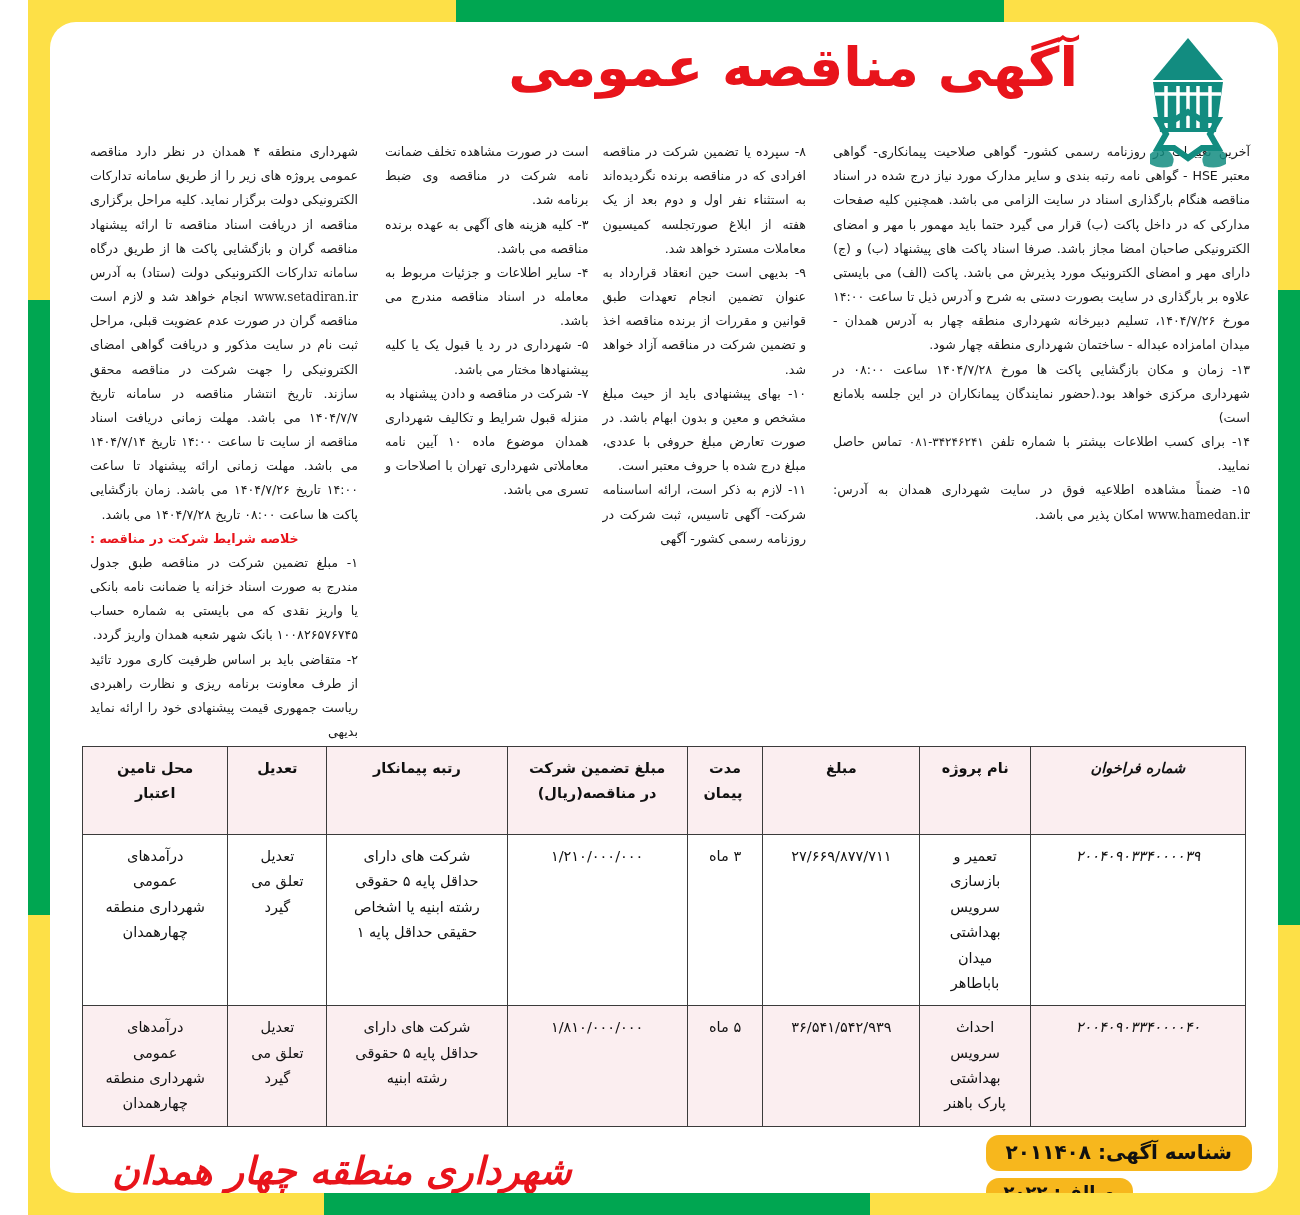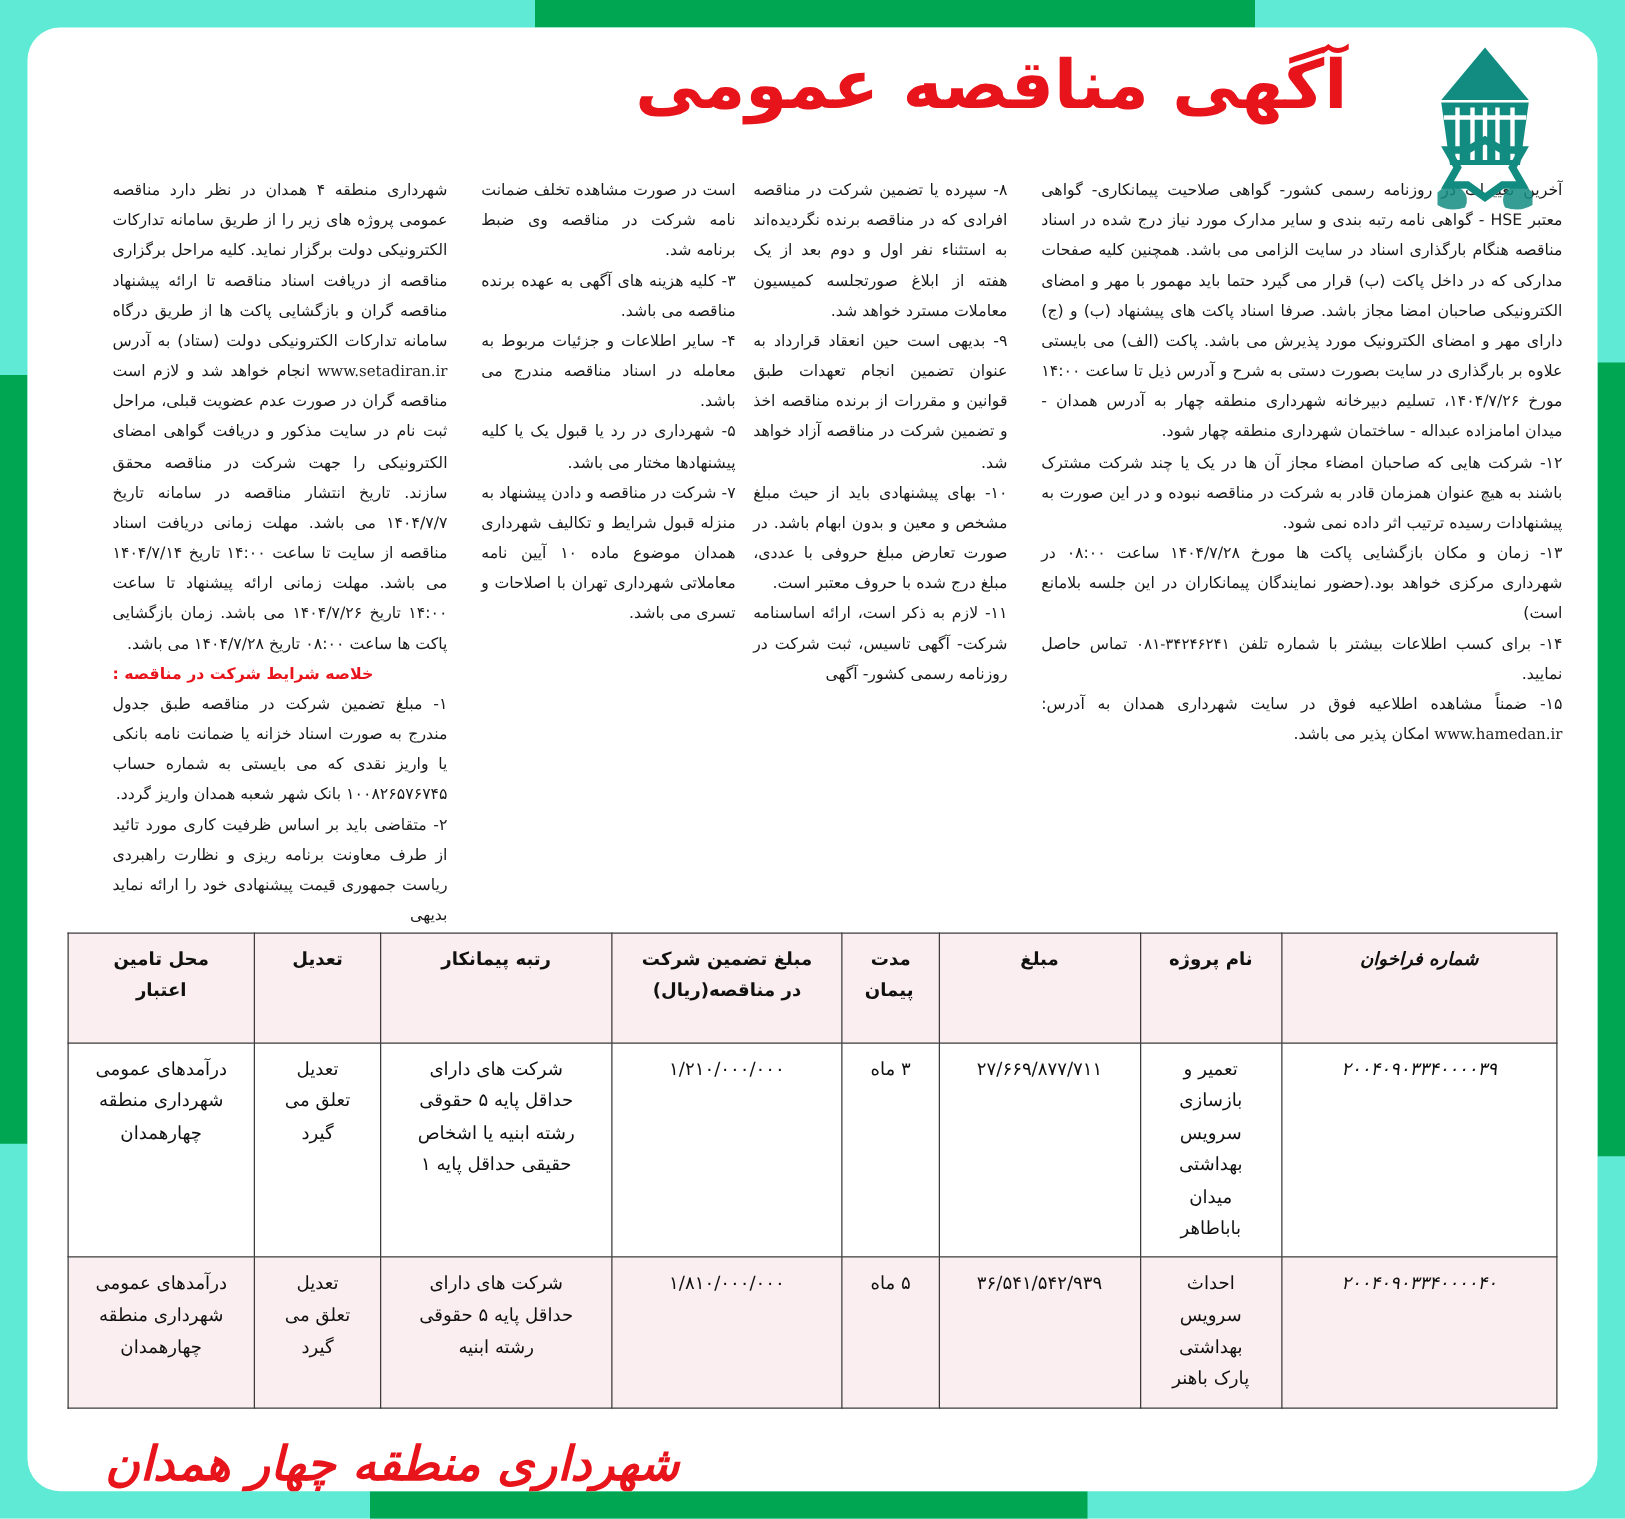--- a/index.html
+++ b/index.html
@@ -12,21 +12,22 @@
     font-family: "DejaVu Sans", "Liberation Sans", sans-serif;
     direction: rtl;
     position: relative;
     overflow: hidden;
   }
 
   
   #page-frame {
     position: absolute;
     inset: 0;
-    background: #5eead4;
+    background: #fde047;
+    margin-left: 28px;
   }
   .frame-green {
     position: absolute;
     background: #00a651;
   }
   
   .frame-green.top  { left: 428px; right: 296px; top: 0; height: 22px; }
   .frame-green.bottom { left: 296px; right: 430px; bottom: 0; height: 22px; }
   .frame-green.left { left: 0; top: 300px; bottom: 300px; width: 22px; }
   .frame-green.right { right: 0; top: 290px; bottom: 290px; width: 22px; }
@@ -199,21 +200,20 @@
           <path d="M98,126 q-10,-10 -20,-2 q-6,6 -2,14 q12,4 22,-2 Z" fill="#128c80" opacity="0.85"></path>
         </svg>
       </div>
       <div id="main-title">آگهی مناقصه عمومی</div>
     </div>
 
     <div id="columns">
 
       <div class="col left-col">
         <p>آخرین تغییرات در روزنامه رسمی کشور- گواهی صلاحیت پیمانکاری- گواهی معتبر HSE - گواهی نامه رتبه بندی و سایر مدارک مورد نیاز درج شده در اسناد مناقصه هنگام بارگذاری اسناد در سایت الزامی می باشد. همچنین کلیه صفحات مدارکی که در داخل پاکت (ب) قرار می گیرد حتما باید مهمور با مهر و امضای الکترونیکی صاحبان امضا مجاز باشد. صرفا اسناد پاکت های پیشنهاد (ب) و (ج) دارای مهر و امضای الکترونیک مورد پذیرش می باشد. پاکت (الف) می بایستی علاوه بر بارگذاری در سایت بصورت دستی به شرح و آدرس ذیل تا ساعت ۱۴:۰۰ مورخ ۱۴۰۴/۷/۲۶، تسلیم دبیرخانه شهرداری منطقه چهار به آدرس همدان - میدان امامزاده عبداله - ساختمان شهرداری منطقه چهار شود.</p>
-        <p>۱۲- شرکت هایی که صاحبان امضاء مجاز آن ها در یک یا چند شرکت مشترک باشند به هیچ عنوان همزمان قادر به شرکت در مناقصه نبوده و در این صورت به پیشنهادات رسیده ترتیب اثر داده نمی شود.</p>
         <p>۱۳- زمان و مکان بازگشایی پاکت ها مورخ ۱۴۰۴/۷/۲۸ ساعت ۰۸:۰۰ در شهرداری مرکزی خواهد بود.(حضور نمایندگان پیمانکاران در این جلسه بلامانع است)</p>
         <p><span>۱۴- برای کسب اطلاعات بیشتر با شماره تلفن</span> <span class="ltr-inline">۰۸۱-۳۴۲۴۶۲۴۱</span> <span>تماس حاصل نمایید.</span></p>
         <p><span>۱۵- ضمناً مشاهده اطلاعیه فوق در سایت شهرداری همدان به آدرس:</span> <span class="ltr-inline">www.hamedan.ir</span> <span>امکان پذیر می باشد.</span></p>
       </div>
 
       <div class="col mid-col">
         <div class="mid-sub">
           <p>۸- سپرده یا تضمین شرکت در مناقصه افرادی که در مناقصه برنده نگردیده‌اند به استثناء نفر اول و دوم بعد از یک هفته از ابلاغ صورتجلسه کمیسیون معاملات مسترد خواهد شد.</p>
           <p>۹- بدیهی است حین انعقاد قرارداد به عنوان تضمین انجام تعهدات طبق قوانین و مقررات از برنده مناقصه اخذ و تضمین شرکت در مناقصه آزاد خواهد شد.</p>
           <p>۱۰- بهای پیشنهادی باید از حیث مبلغ مشخص و معین و بدون ابهام باشد. در صورت تعارض مبلغ حروفی با عددی، مبلغ درج شده با حروف معتبر است.</p>
@@ -269,17 +269,21 @@
             <td class="c-gua">۱/۸۱۰/۰۰۰/۰۰۰</td>
             <td class="c-rank">شرکت های دارای حداقل پایه ۵ حقوقی رشته ابنیه</td>
             <td class="c-adj">تعدیل تعلق می گیرد</td>
             <td class="c-fund">درآمدهای عمومی شهرداری منطقه چهارهمدان</td>
           </tr>
         </tbody>
       </table>
     </div>
 
     <div id="footer">
+      <div id="badges">
+        <div class="badge">شناسه آگهی: ۲۰۱۱۴۰۸</div>
+        <div class="badge small">م الف: ۲۰۲۲</div>
+      </div>
       <div id="signature">شهرداری منطقه چهار همدان</div>
     </div>
 
   </div>
 </div>
 
 </body></html>

